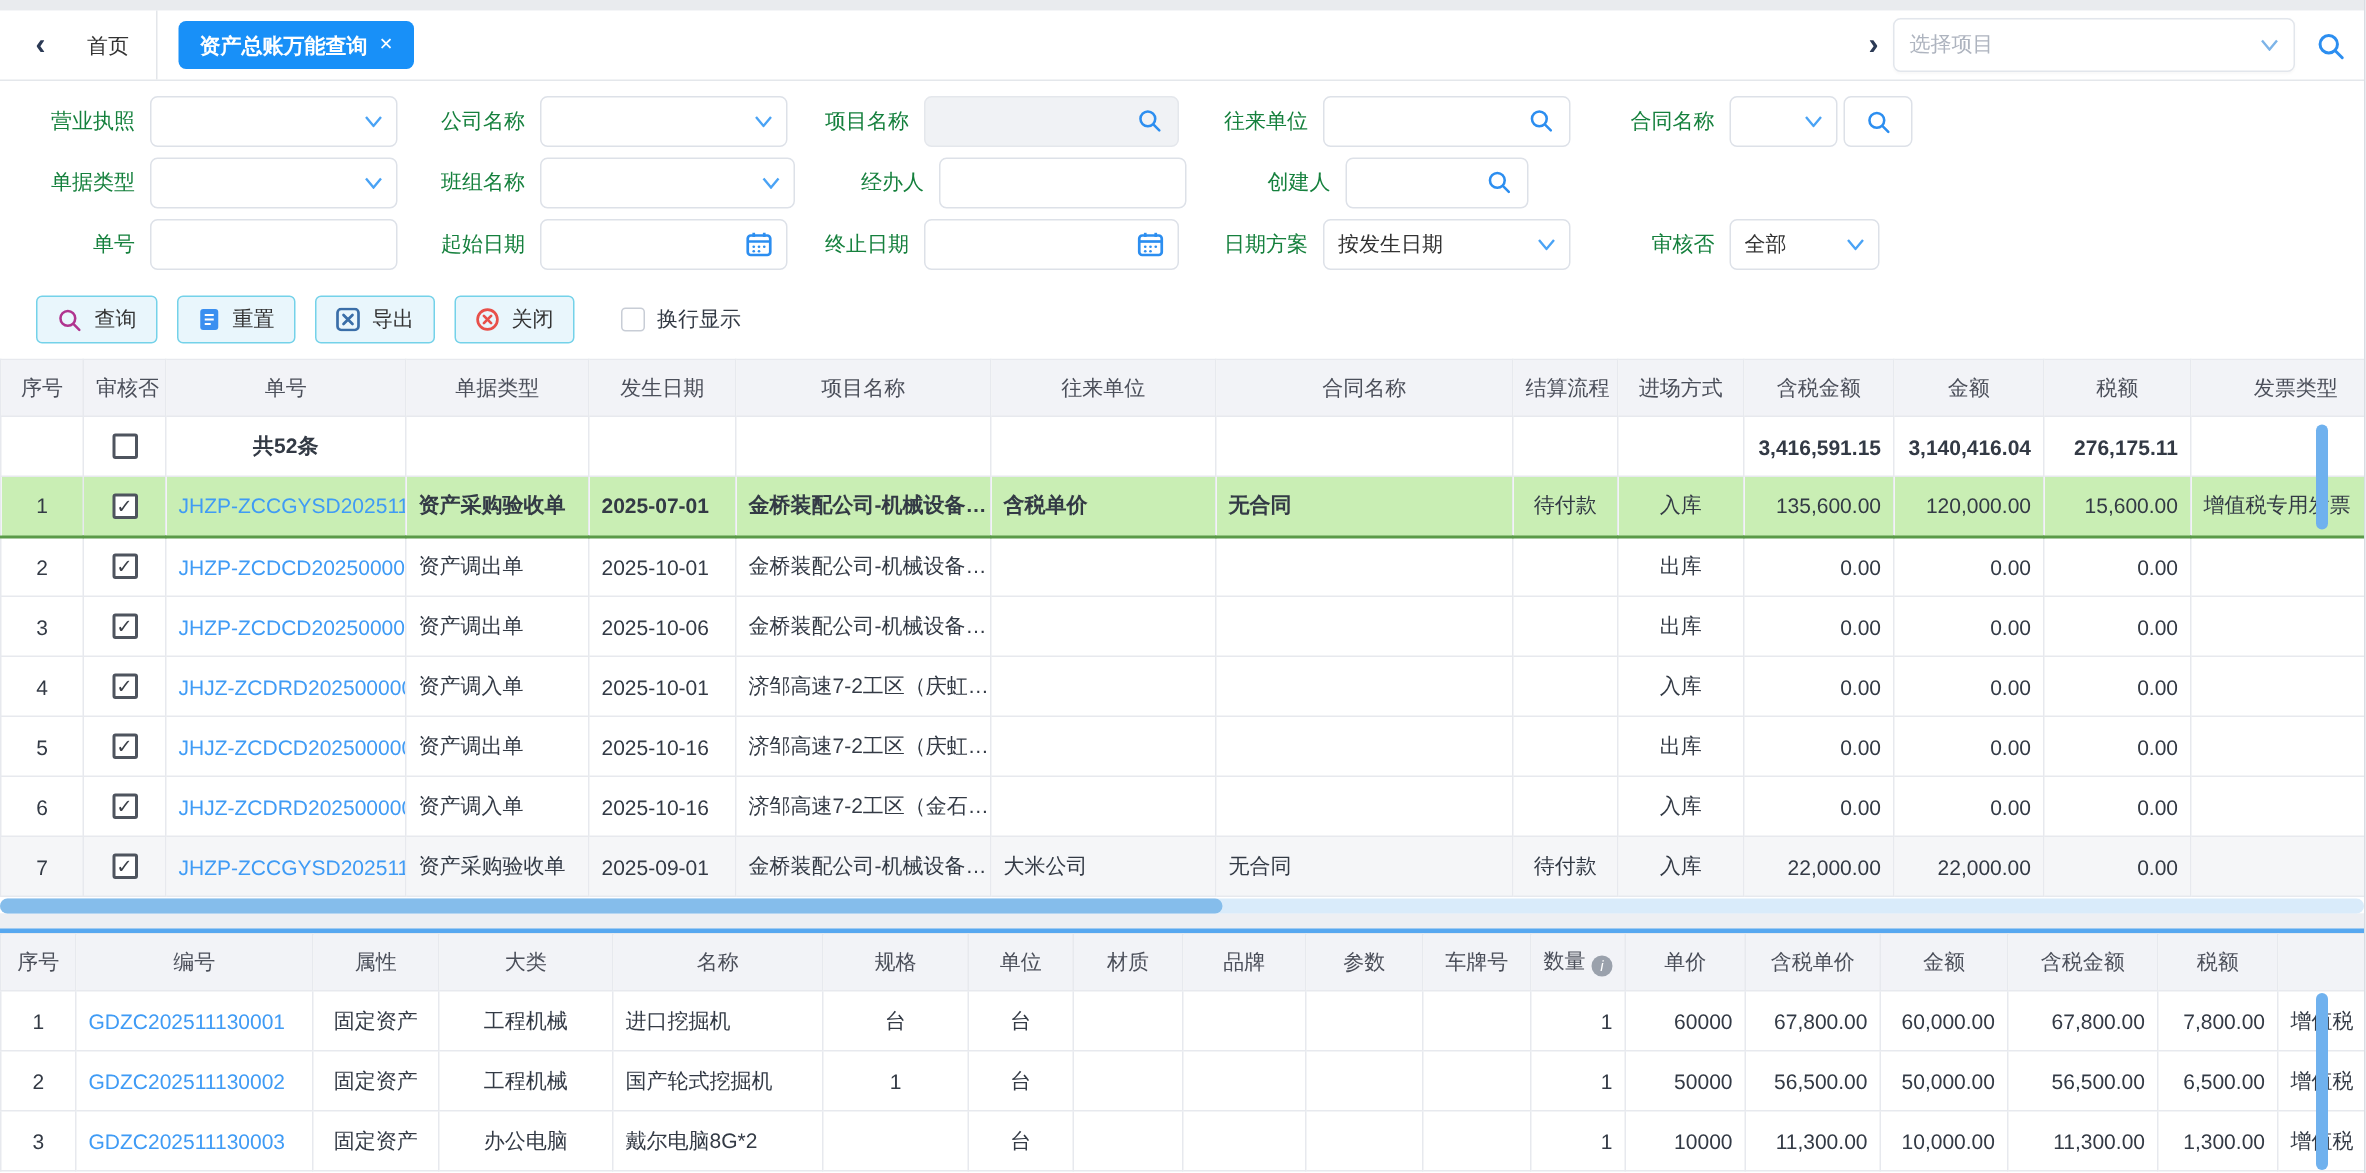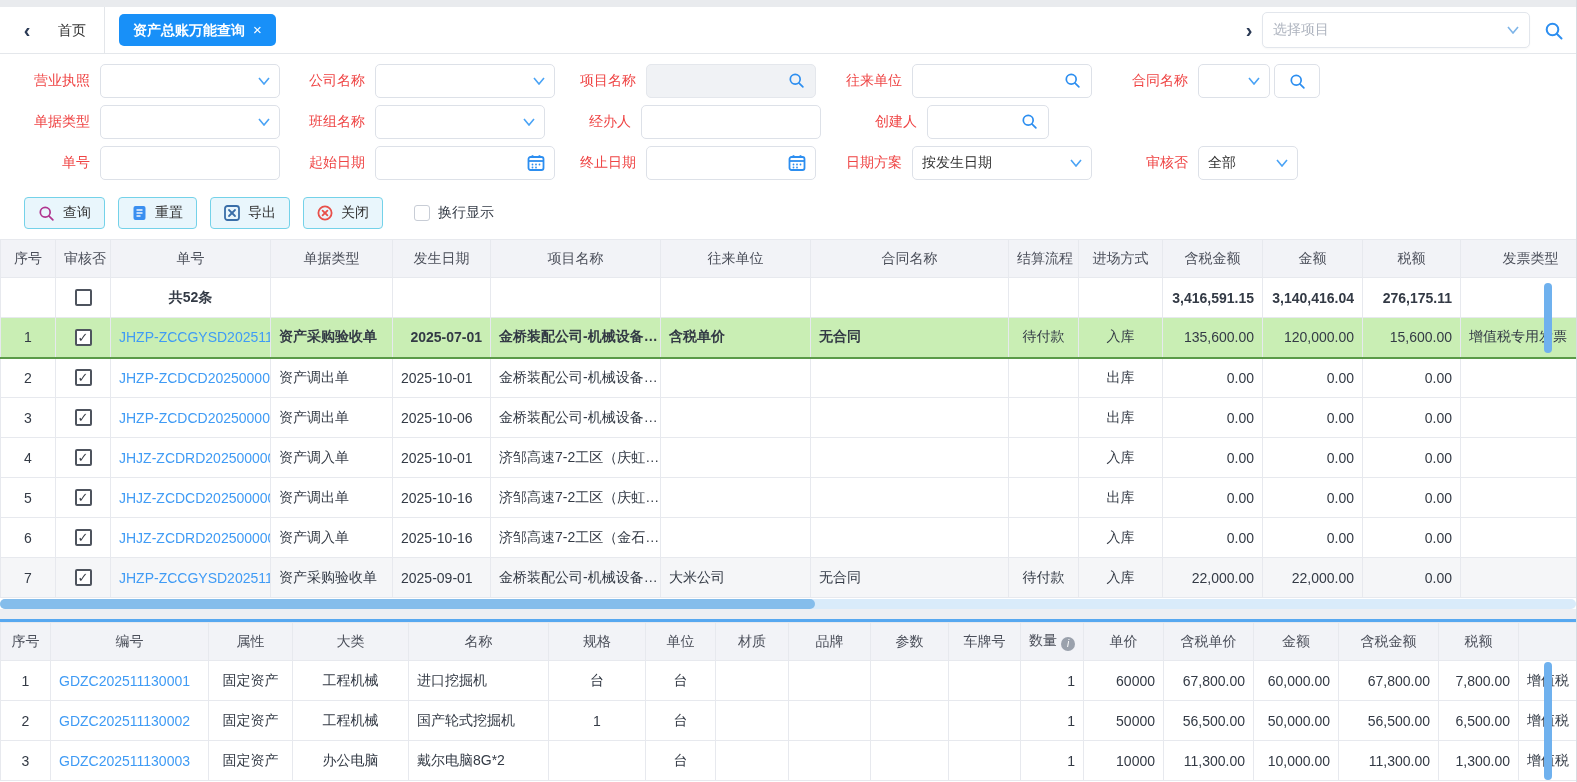--- a/index.html
+++ b/index.html
@@ -24,24 +24,24 @@
   .chev-down svg { display:block; }
 
   .mag { display:inline-block; width:18px; height:18px; }
   .mag svg { display:block; }
 
   
   .panel-main { background:#fff; }
   .filters { padding:10px 0 6px 22px; background:#fff; }
   .f-row { display:flex; align-items:center; height:34px; margin-bottom:7px; }
   .f-field { display:flex; align-items:center; }
-  .f-label { width:68px; text-align:right; margin-right:10px; color:#ef4444; white-space:nowrap; }
+  .f-label { width:68px; text-align:right; margin-right:10px; color:#15803d; white-space:nowrap; }
   .ctrl { height:34px; border:1px solid #dde1e8; border-radius:5px; background:#fff;
     display:flex; align-items:center; padding:0 9px; }
-  .ctrl.w180 { width:180px;gap:12px; } .ctrl.w170 { width:170px; } .ctrl.w122 { width:122px; }
+  .ctrl.w180 { width:165px;gap:12px; } .ctrl.w170 { width:170px; } .ctrl.w122 { width:122px; }
   .ctrl.w100 { width:100px; } .ctrl.w72 { width:72px; }
   .ctrl.disabled { background:#f0f2f5; border-color:#e4e7ec; }
   .ctrl .val { flex:1; color:#333; }
   .ctrl .icon-right { margin-left:auto; }
   .sq-btn { width:46px; height:34px; margin-left:4px; border:1px solid #dde1e8; border-radius:5px;
     background:#fff; display:flex; align-items:center; justify-content:center; cursor:pointer; }
   .cal { width:18px; height:18px; display:inline-block; }
 
   .mr17{margin-right:17px;} .mr13{margin-right:13px;} .mr18{margin-right:18px;} .mr28{margin-right:28px;}
 
@@ -390,21 +390,21 @@
               <td class="ar">276,175.11</td>
               <td class="al"></td>
             </tr>
             <tr style="background: rgb(201, 238, 180); border-bottom: 2px solid rgb(90, 154, 72);">
               <td class="ac">1</td>
               <td class="ac">
                 <span class="cb checked"></span>
               </td>
               <td class="al"><span class="lnk">JHZP-ZCCGYSD2025111</span></td>
               <td class="al" style="font-weight: bold;">资产采购验收单</td>
-              <td class="al" style="font-weight: bold; text-align: right;">2025-07-01</td>
+              <td class="al" style="font-weight: bold;">2025-07-01</td>
               <td class="al" style="font-weight: bold;">金桥装配公司-机械设备…</td>
               <td class="al" style="font-weight: bold;">含税单价</td>
               <td class="al" style="font-weight: bold;">无合同</td>
               <td class="ac">待付款</td>
               <td class="ac">入库</td>
               <td class="ar">135,600.00</td>
               <td class="ar">120,000.00</td>
               <td class="ar">15,600.00</td>
               <td class="al">增值税专用发票</td>
             </tr>

